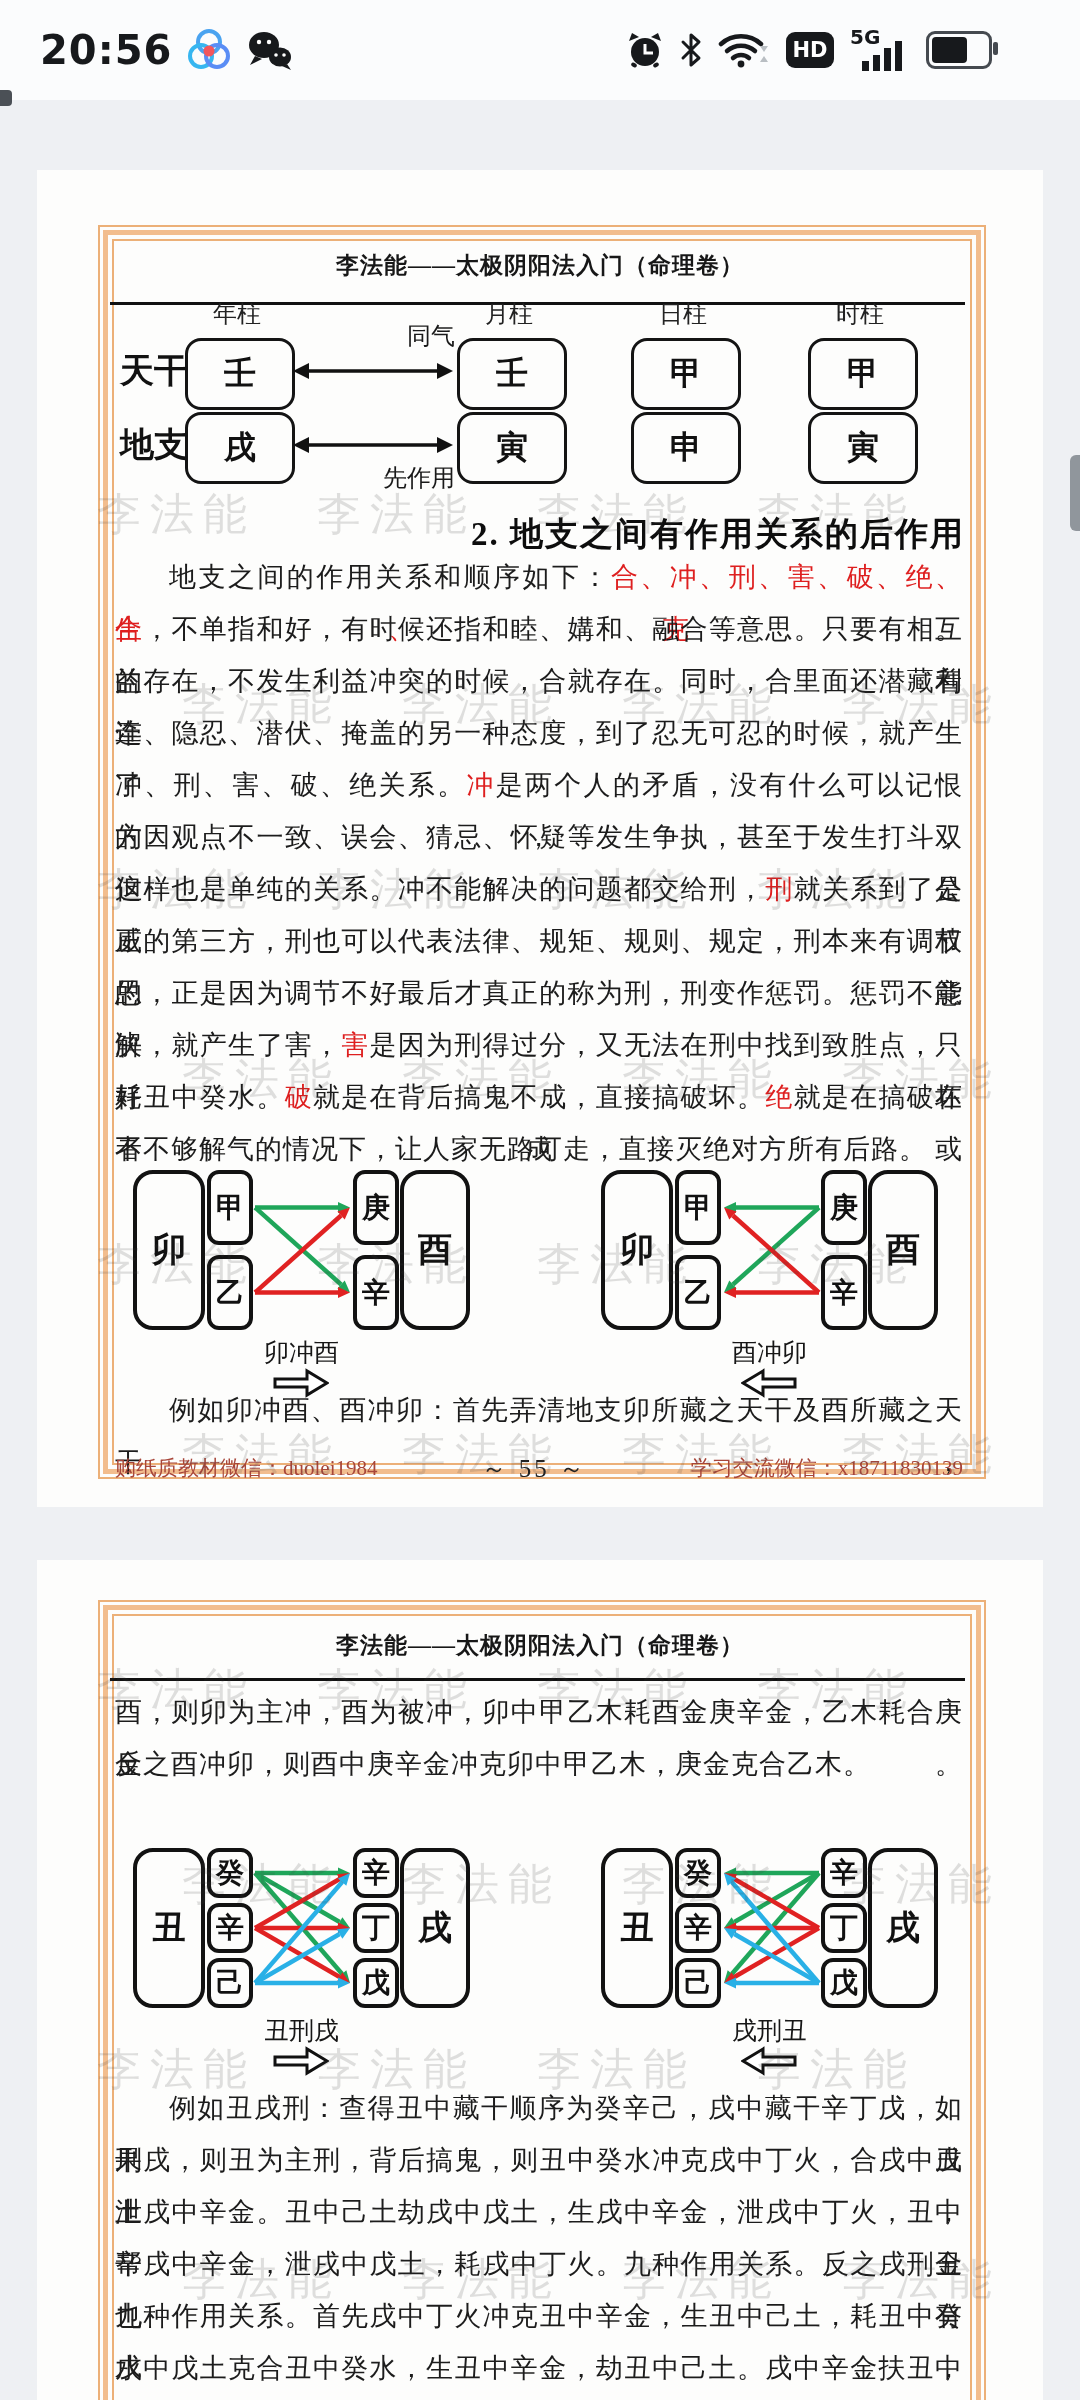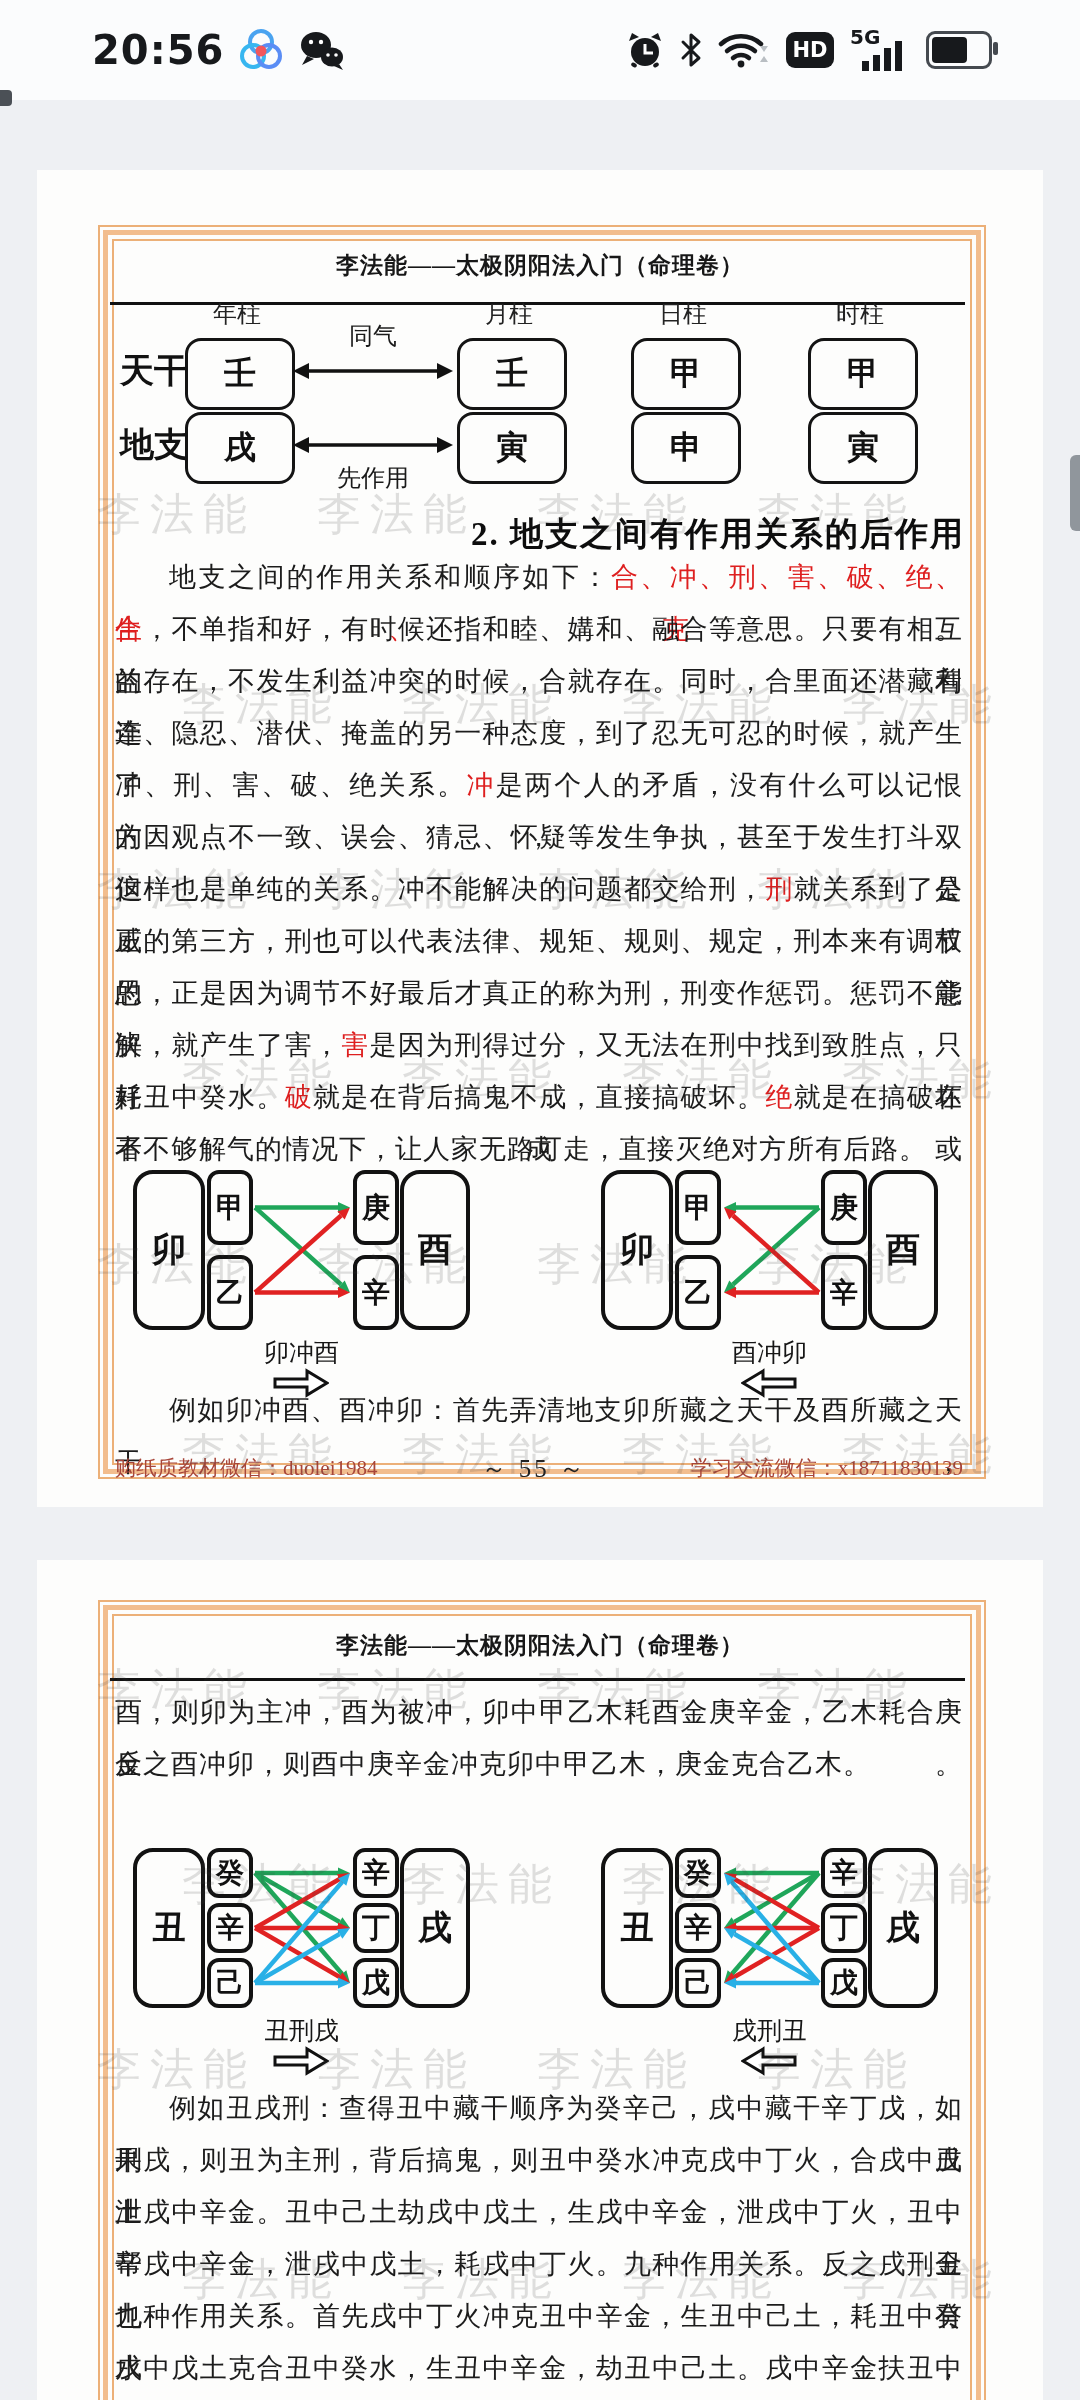--- a/index.html
+++ b/index.html
@@ -2,21 +2,21 @@
 <html style="--text-red: #de1f1f; --footer-red: #a8463a; --frame: #ecb078;"><head>
 <meta charset="utf-8">
 <style>
   html,body{margin:0;padding:0;}
   body{width:1080px;height:2400px;overflow:hidden;position:relative;background:#eef0f3;
        font-family:"Liberation Serif",serif;}
   .screen{position:absolute;inset:0;width:1080px;height:2400px;}
   
   .statusbar{position:absolute;left:0;top:0;width:1080px;height:100px;background:#fbfcfd;
              display:flex;align-items:center;justify-content:space-between;z-index:9;}
-  .sb-left{display:flex;align-items:center;gap:14px;margin-left:92px;}
+  .sb-left{display:flex;align-items:center;gap:14px;margin-left:40px;}
   .sb-right{display:flex;align-items:center;gap:16px;margin-right:88px;}
   .sb-time{font-family:"DejaVu Sans",sans-serif;font-size:40px;font-weight:600;color:#17191c;letter-spacing:1px;}
   .hd-badge{background:#17191c;color:#fff;border-radius:9px;width:48px;height:36px;
             font-family:"DejaVu Sans",sans-serif;font-weight:bold;font-size:21px;
             display:flex;align-items:center;justify-content:center;}
   .sig5g{position:relative;width:60px;height:46px;}
   .sig5g .g5{position:absolute;left:0;top:-2px;font-family:"DejaVu Sans",sans-serif;
              font-weight:bold;font-size:20px;color:#17191c;}
   .battery{position:relative;width:60px;height:32px;border:3px solid #454a50;border-radius:9px;}
   .battery .fill{position:absolute;left:3px;top:3px;bottom:3px;width:58%;background:#17191c;border-radius:4px;}
@@ -39,21 +39,21 @@
   
   .wm-layer{position:absolute;inset:0;z-index:5;pointer-events:none;border-radius:30px;}
   .wm{position:absolute;font-size:44px;color:rgba(60,60,60,0.16);letter-spacing:9px;white-space:nowrap;}
   
   .col-label{position:absolute;width:104px;text-align:center;font-size:24px;color:#222;z-index:2;}
   .row-label{position:absolute;left:62px;width:110px;text-align:center;font-size:34px;font-weight:600;color:#111;z-index:2;}
   .pbox{position:absolute;width:104px;height:66px;border:3.5px solid #141414;border-radius:16px;
         background:#fdfdfc;z-index:2;display:flex;align-items:center;justify-content:center;
         font-size:32px;font-weight:600;color:#111;}
   .darrow{position:absolute;z-index:2;}
-  .arrow-caption{position:absolute;width:164px;text-align:center;font-size:24px;color:#191919;z-index:3;}
+  .arrow-caption{position:absolute;width:164px;text-align:right;font-size:24px;color:#191919;z-index:3;}
   
   .sec-heading{position:absolute;left:98px;width:830px;font-size:33px;font-weight:bold;color:#0d0d0d;
                z-index:2;letter-spacing:2px;text-align:right;}
   .para{position:absolute;left:78px;width:848px;z-index:2;}
   .tline{height:52px;line-height:52px;font-size:27px;color:#1c1c1c;text-align:justify;
          text-align-last:left;letter-spacing:1px;}
   .tline.st{text-align-last:justify;}
   .tline.ind{text-indent:2em;}
   .tline .red{color:var(--text-red,#de1f1f);}
   

